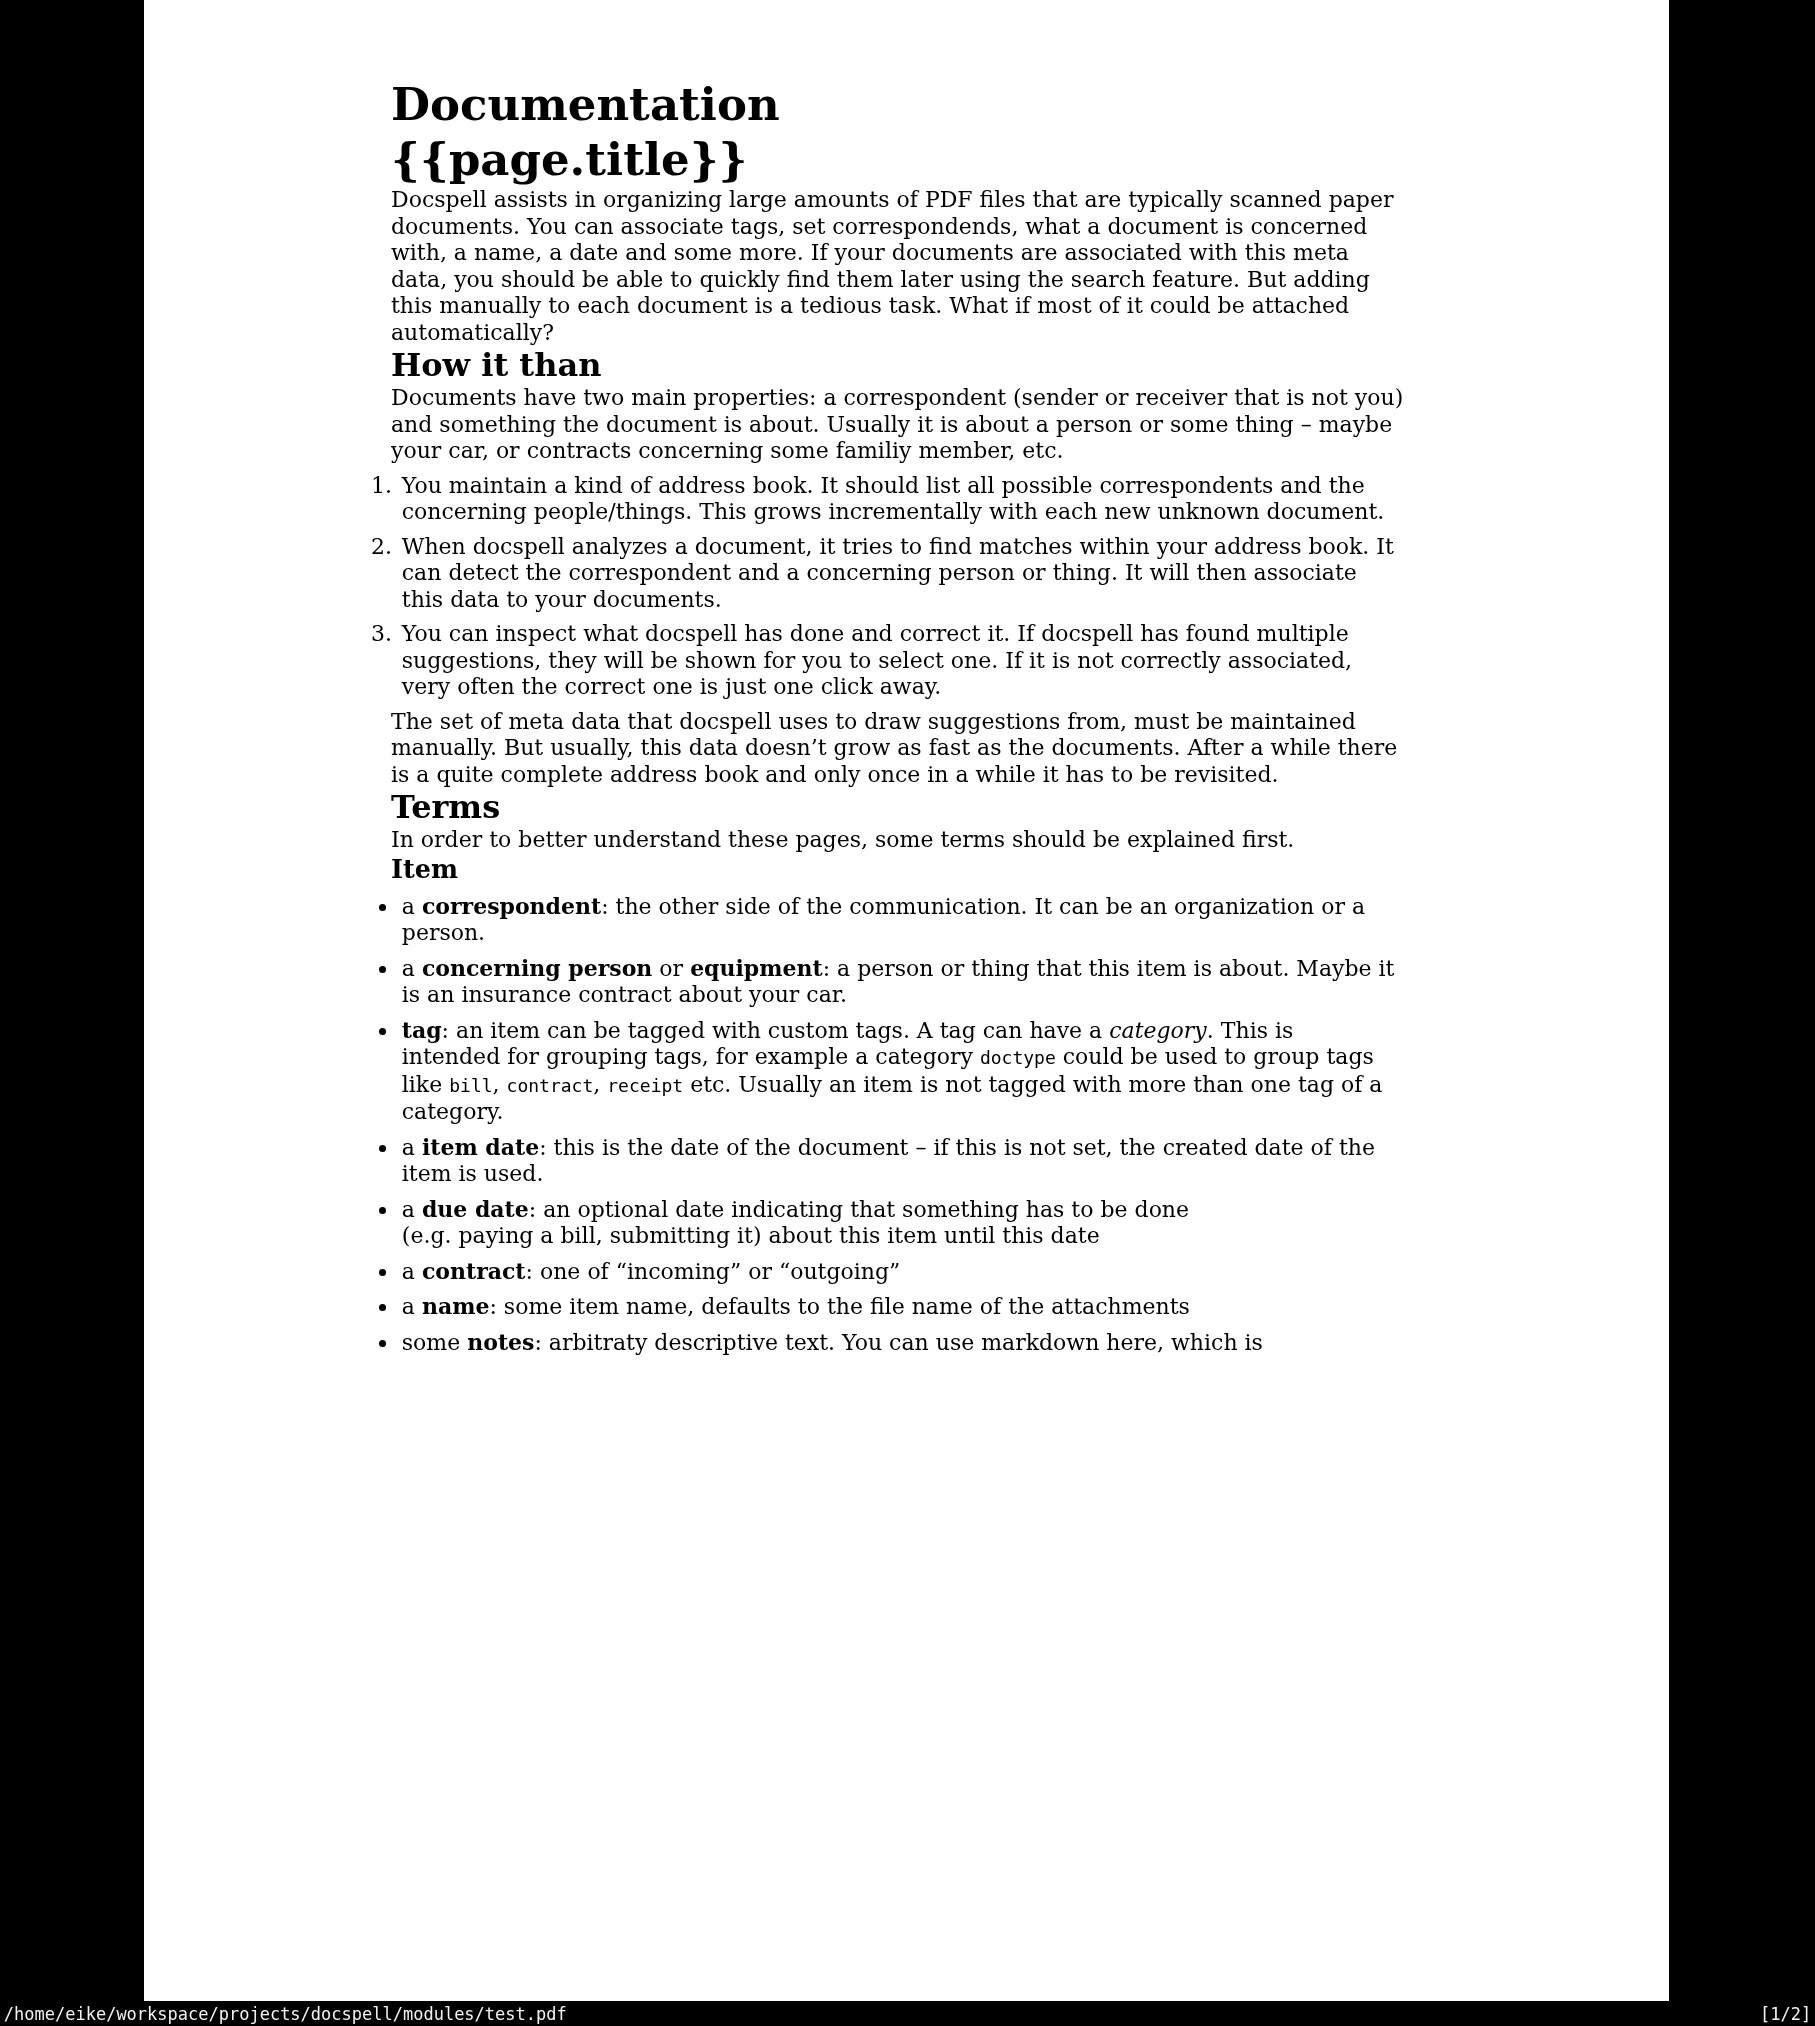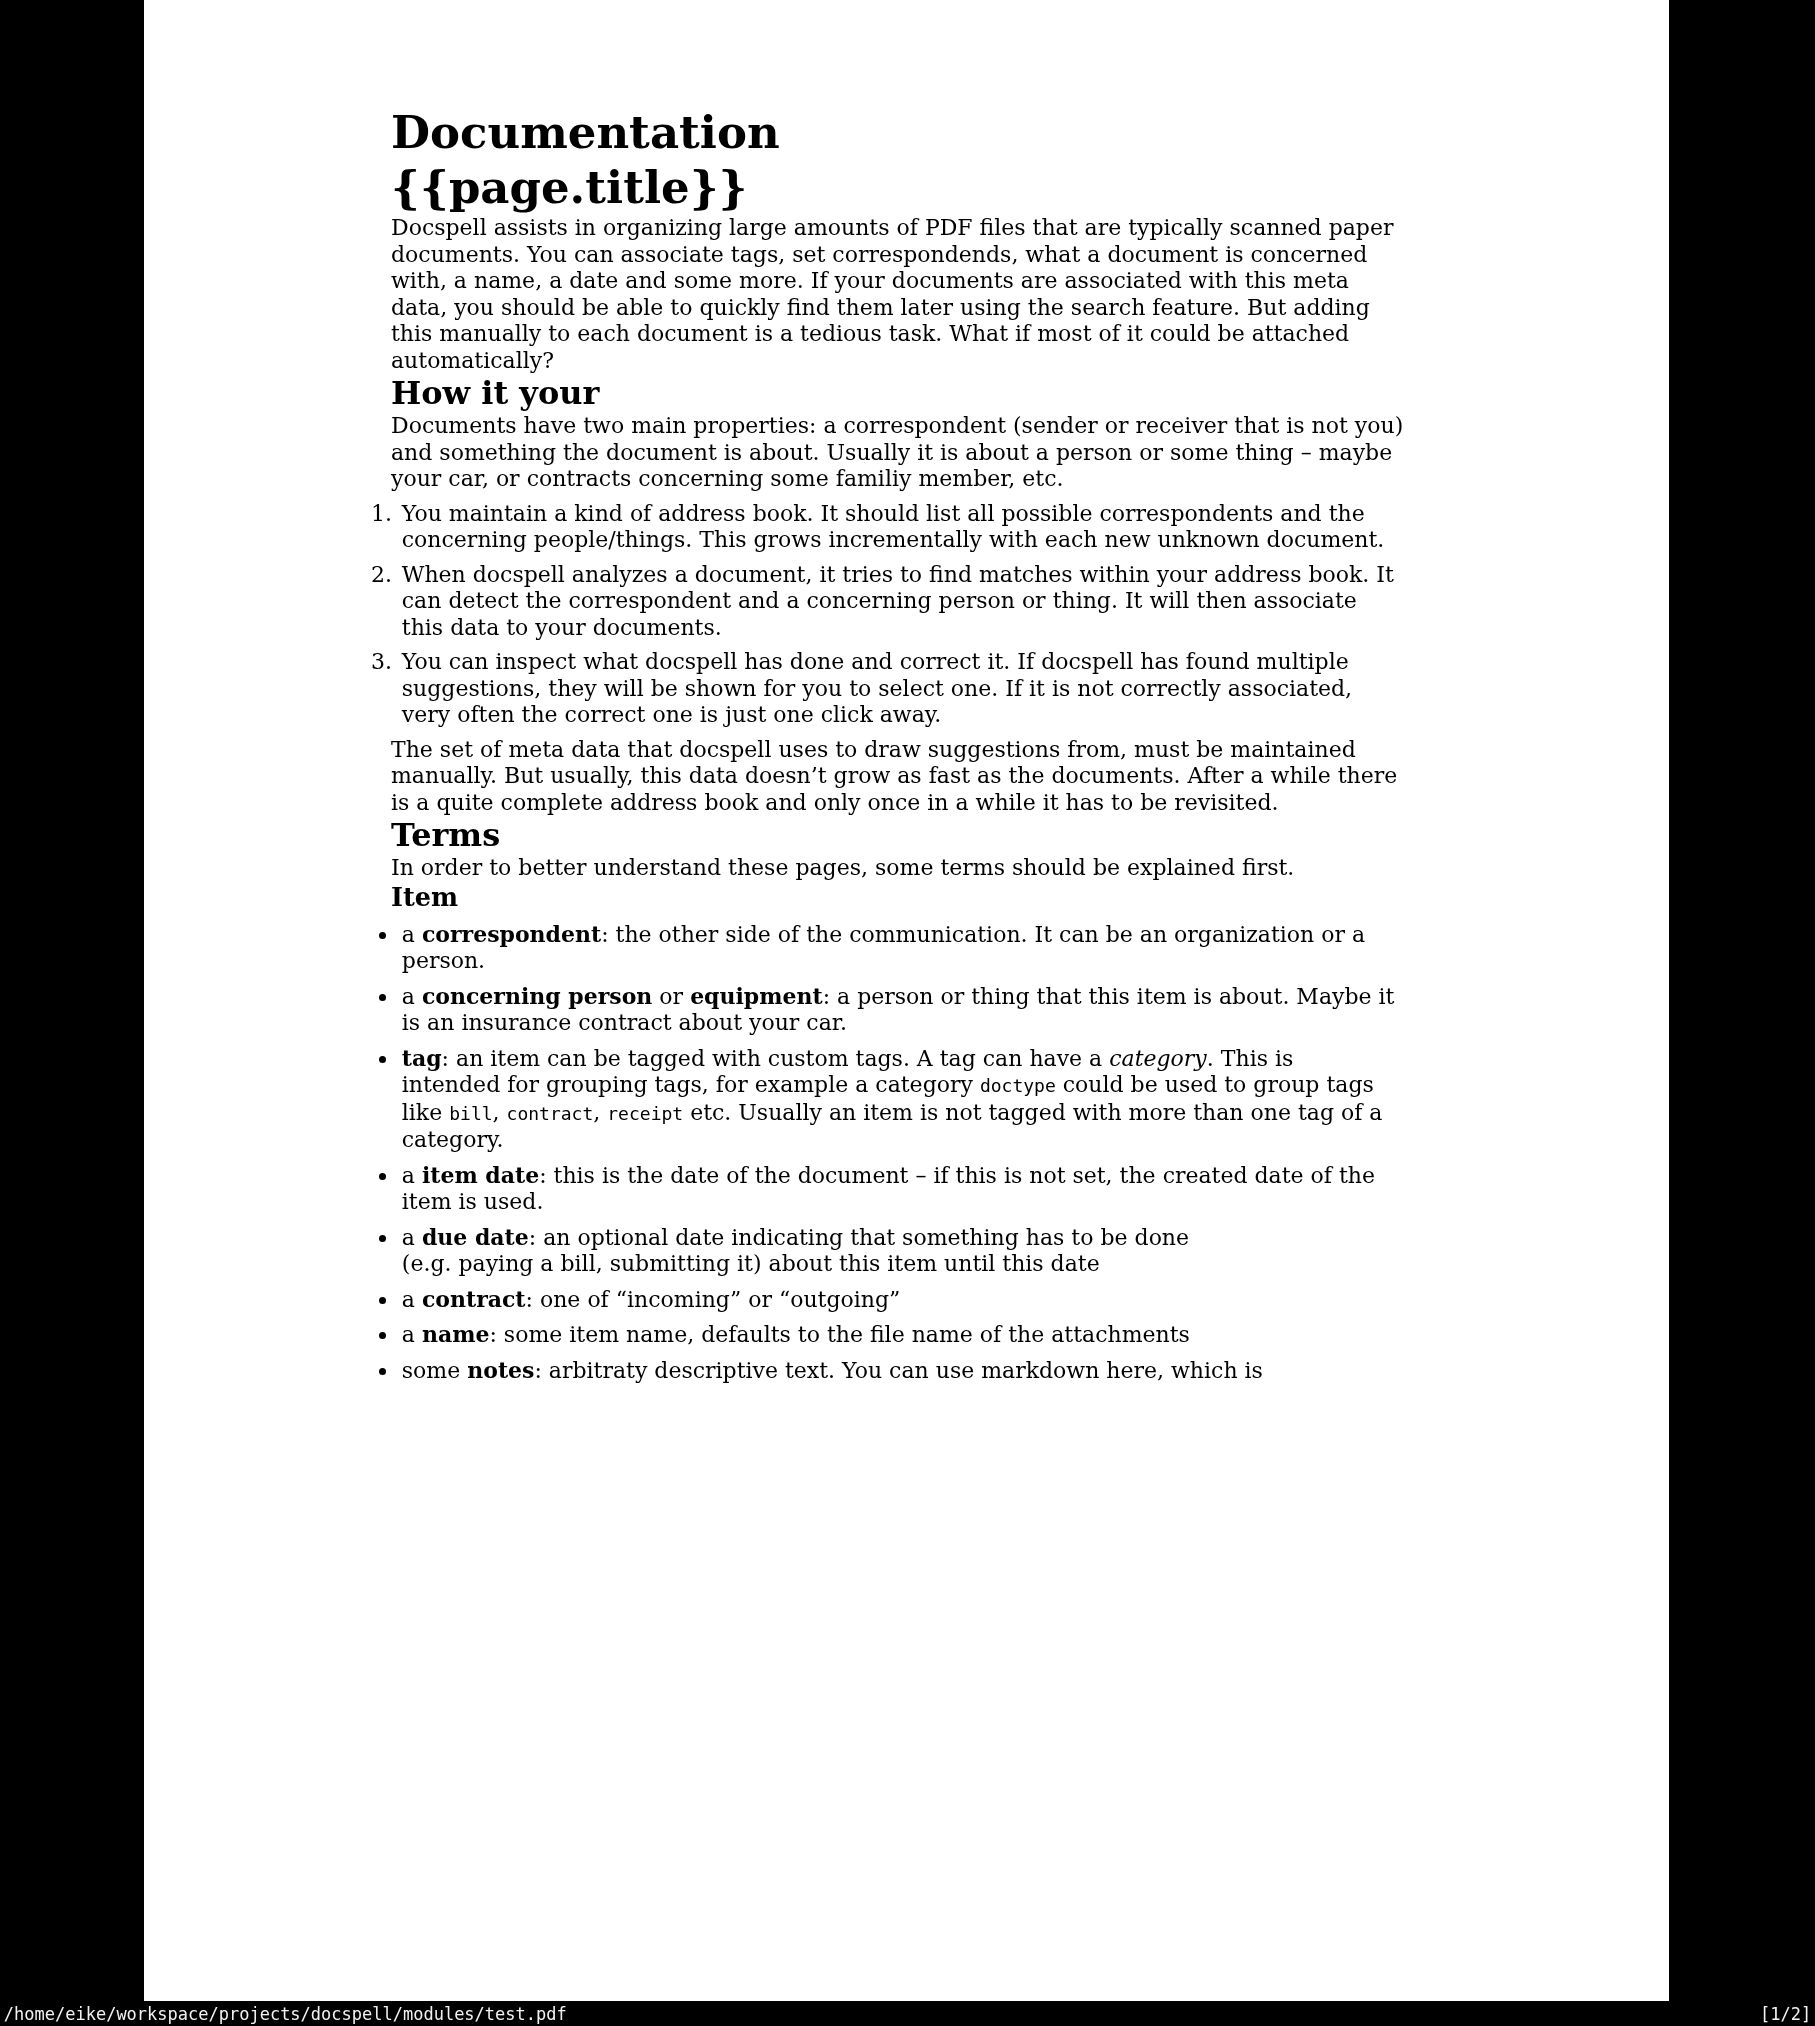--- a/index.html
+++ b/index.html
@@ -26,21 +26,21 @@
     top: 0;
     width: 1525px;
     height: 2002px;
     background: #ffffff;
   }
   .content {
     position: absolute;
     left: 247px;
     top: 0;
     width: 1013px;
-    padding-top: 105px;
+    padding-top: 77px;
     font-family: "DejaVu Serif", serif;
     font-size: 22px;
     line-height: 26.5px;
     color: #000000;
   }
   .content h1, .content h2, .content h3, .content p, .content ol, .content ul {
     margin: 0; padding: 0;
   }
   h1 { font-size: 45px; line-height: 55px; font-weight: bold; }
   h2 { font-size: 32px; line-height: 39px; font-weight: bold; }
@@ -88,21 +88,21 @@
 <div class="viewport">
   <div class="page">
     <div class="content">
 
       <h1 class="h1-a">Documentation</h1>
 
       <h1 class="h1-b">{{page.title}}</h1>
 
       <p class="p-intro">Docspell assists in organizing large amounts of PDF files that are typically scanned paper documents. You can associate tags, set correspondends, what a document is concerned with, a name, a date and some more. If your documents are associated with this meta data, you should be able to quickly find them later using the search feature. But adding this manually to each document is a tedious task. What if most of it could be attached automatically?</p>
 
-      <h2 class="h2-how">How it your</h2>
+      <h2 class="h2-how">How it than</h2>
 
       <p class="p-props">Documents have two main properties: a correspondent (sender or receiver that is not you) and something the document is about. Usually it is about a person or some thing – maybe your car, or contracts concerning some familiy member, etc.</p>
 
       <ol class="ol-workflow">
         <li>You maintain a kind of address book. It should list all possible correspondents and the concerning people/things. This grows incrementally with each new unknown document.</li>
         <li>When docspell analyzes a document, it tries to find matches within your address book. It can detect the correspondent and a concerning person or thing. It will then associate this data to your documents.</li>
         <li>You can inspect what docspell has done and correct it. If docspell has found multiple suggestions, they will be shown for you to select one. If it is not correctly associated, very often the correct one is just one click away.</li>
       </ol>
 
       <p class="p-meta">The set of meta data that docspell uses to draw suggestions from, must be maintained manually. But usually, this data doesn’t grow as fast as the documents. After a while there is a quite complete address book and only once in a while it has to be revisited.</p>

